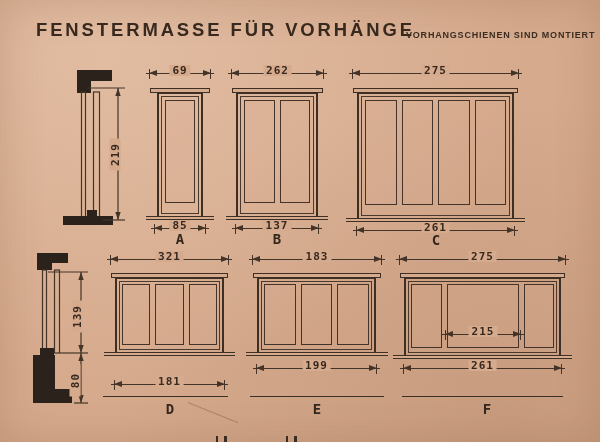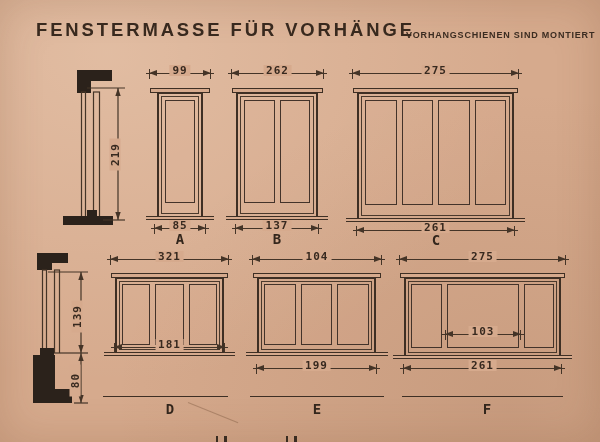--- a/index.html
+++ b/index.html
@@ -88,21 +88,21 @@
     <polygon class="arr" points="63,23 60.3,31 65.7,31"></polygon>
     <polygon class="arr" points="63,155 60.3,147 65.7,147"></polygon>
   </svg>
   <span class="vnum" style="left:99px;top:149px;">219</span>
 
   
   <div class="win">
     <div class="dim" style="left:146px;top:73px;width:68px;">
         <i class="tk l"></i>
         <i class="tk r"></i>
-        <span class="num">99</span>
+        <span class="num">69</span>
       </div>
     <div class="rail" style="left:150px;top:88px;width:60px;"></div>
     <div class="frame" style="left:157px;top:92px;width:46px;height:126px;">
         <div class="inner"></div>
         <div class="panes r1">
           <div class="pane"></div>
         </div>
       </div>
     <div class="sill" style="left:146px;top:216px;width:68px;"></div>
     <div class="dim" style="left:151px;top:228px;width:58px;">
@@ -192,35 +192,35 @@
     <div class="rail" style="left:111px;top:273px;width:117px;"></div>
     <div class="frame" style="left:115px;top:277px;width:109px;height:77px;">
         <div class="inner"></div>
         <div class="panes r2">
           <div class="pane"></div>
           <div class="pane"></div>
           <div class="pane"></div>
         </div>
       </div>
     <div class="sill" style="left:104px;top:352px;width:131px;"></div>
-    <div class="dim" style="left:111px;top:347px;width:117px;">
+    <div class="dim" style="left:111px;top:384px;width:117px;">
         <i class="tk l"></i>
         <i class="tk r"></i>
         <span class="num">181</span>
       </div>
     <div class="underline" style="left:103px;top:396px;width:125px;"></div>
     <div class="letter" style="left:160px;top:401px;">D</div>
   </div>
 
   
   <div class="win">
     <div class="dim" style="left:249px;top:259px;width:136px;">
         <i class="tk l"></i>
         <i class="tk r"></i>
-        <span class="num">104</span>
+        <span class="num">183</span>
       </div>
     <div class="rail" style="left:253px;top:273px;width:128px;"></div>
     <div class="frame" style="left:257px;top:277px;width:119px;height:77px;">
         <div class="inner"></div>
         <div class="panes r2">
           <div class="pane"></div>
           <div class="pane"></div>
           <div class="pane"></div>
         </div>
       </div>
@@ -246,21 +246,21 @@
         <div class="inner"></div>
         <div class="panes r2">
           <div class="pane"></div>
           <div class="pane" style="flex:0 0 70px;"></div>
           <div class="pane"></div>
         </div>
       </div>
     <div class="dim" style="left:442px;top:334px;width:82px;">
         <i class="tk l"></i>
         <i class="tk r"></i>
-        <span class="num">103</span>
+        <span class="num">215</span>
       </div>
     <div class="sill" style="left:393px;top:355px;width:179px;"></div>
     <div class="dim" style="left:400px;top:368px;width:165px;">
         <i class="tk l"></i>
         <i class="tk r"></i>
         <span class="num">261</span>
       </div>
     <div class="underline" style="left:402px;top:396px;width:161px;"></div>
     <div class="letter" style="left:477px;top:401px;">F</div>
   </div>

